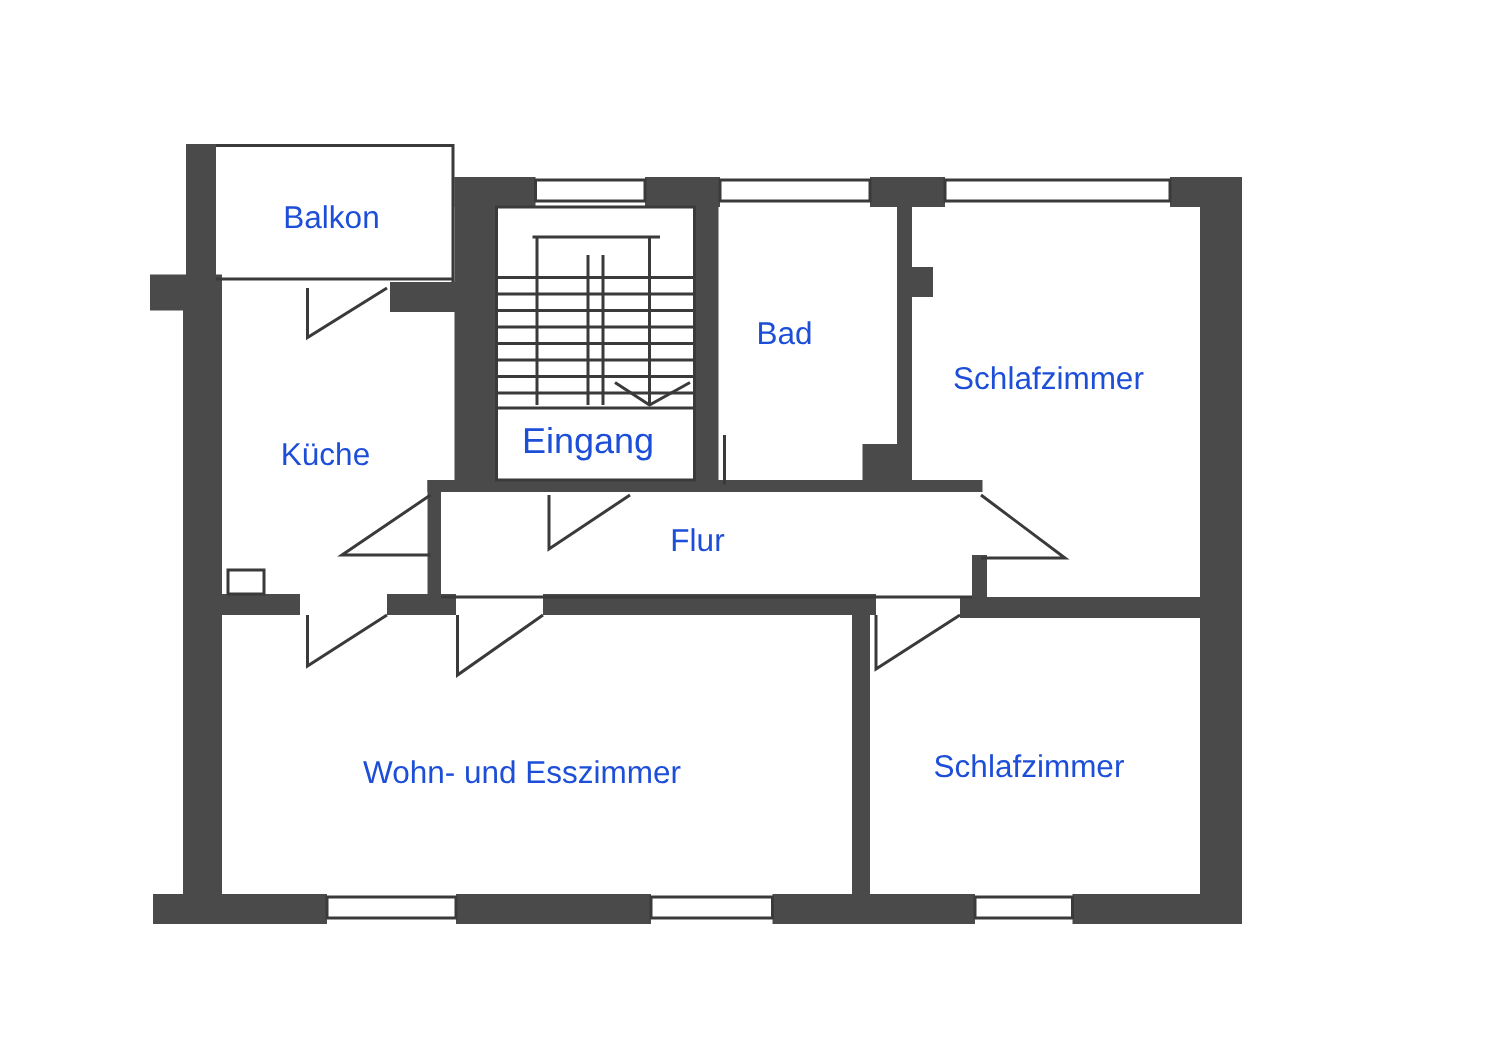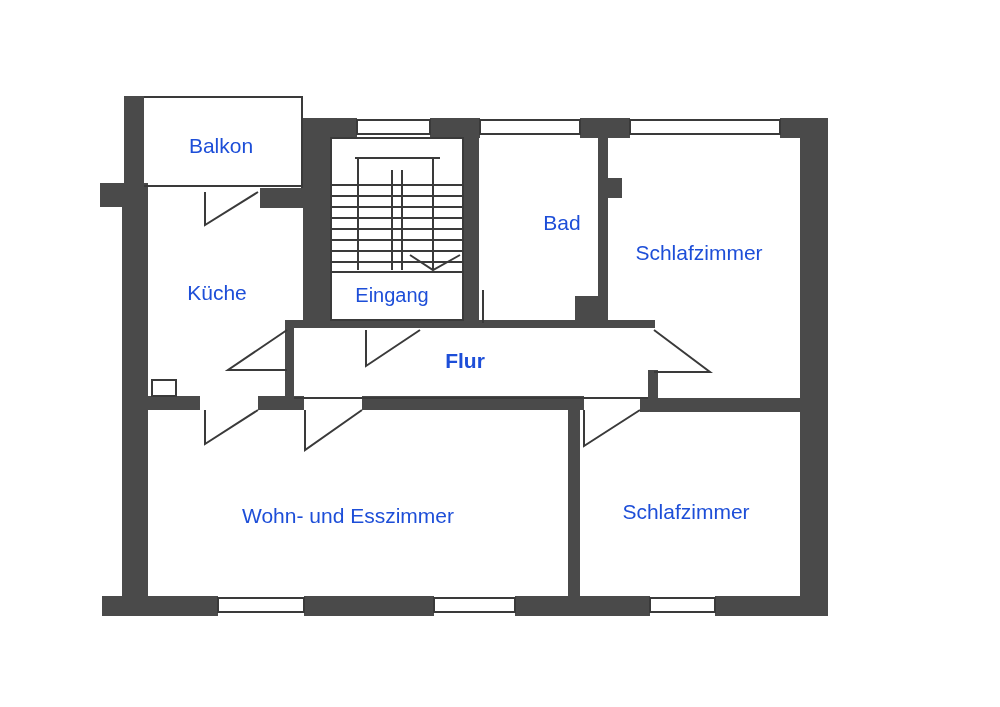--- a/index.html
+++ b/index.html
@@ -95,19 +95,19 @@
     <line x1="331" y1="272" x2="463" y2="272"></line>
     <polyline points="410,255 433,270 460,255"></polyline>
 
     <line x1="483" y1="290" x2="483" y2="323"></line>
 
     <rect x="152" y="380" width="24" height="16"></rect>
   </g>
 </svg>
 
 <div class="room-label" style="left:221px; top:146px;">Balkon</div>
-<div class="room-label" style="left:217px; top:293px;">Küche</div>
-<div class="room-label" style="left:392px; top:295px; font-size:20px;">Eingang</div>
-<div class="room-label" style="left:562px; top:223px;">Bad</div>
+<div class="room-label" style="left:217px; top:304px;">Küche</div>
+<div class="room-label" style="left:392px; top:295px; font-size:24px;">Eingang</div>
+<div class="room-label" style="left:523px; top:223px;">Bad</div>
 <div class="room-label" style="left:699px; top:253px;">Schlafzimmer</div>
-<div class="room-label" style="left:465px; top:361px;font-weight:bold;">Flur</div>
+<div class="room-label" style="left:465px; top:361px;">Flur</div>
 <div class="room-label" style="left:348px; top:516px;text-align:right;">Wohn- und Esszimmer</div>
 <div class="room-label" style="left:686px; top:512px;">Schlafzimmer</div>
 
 </body></html>

